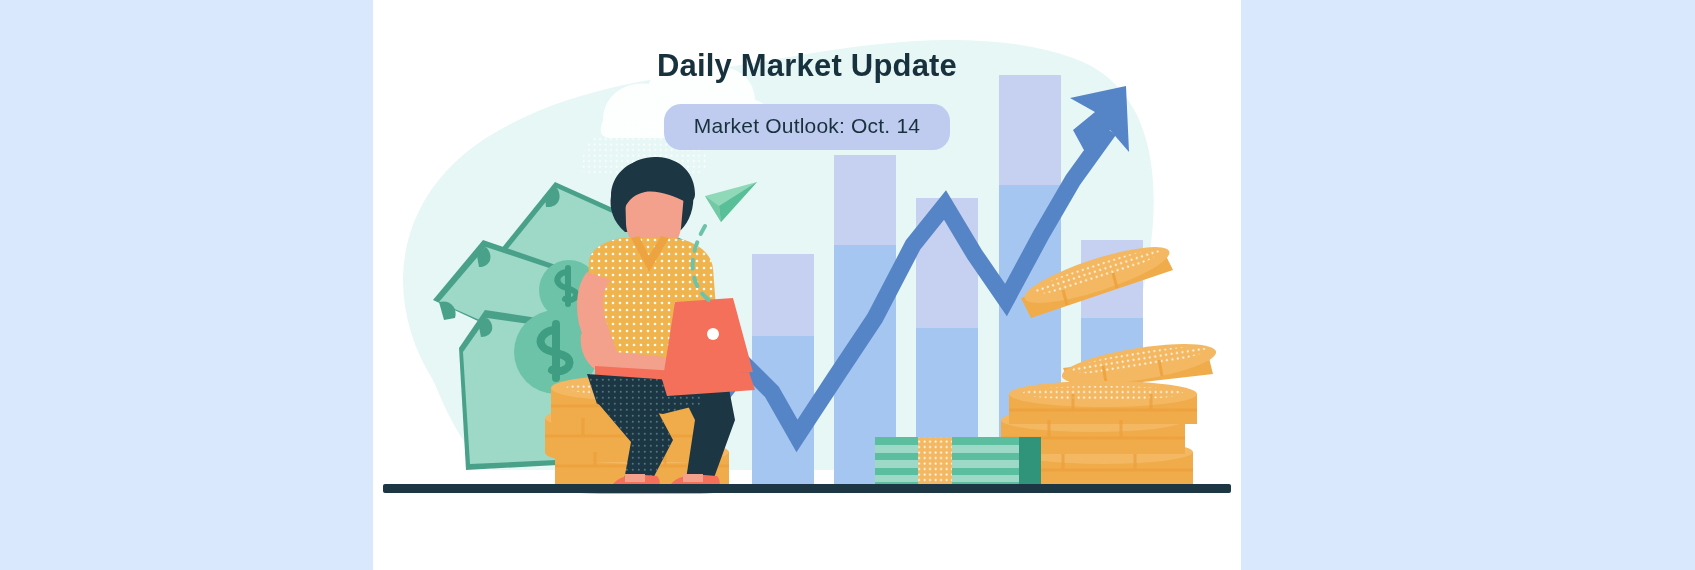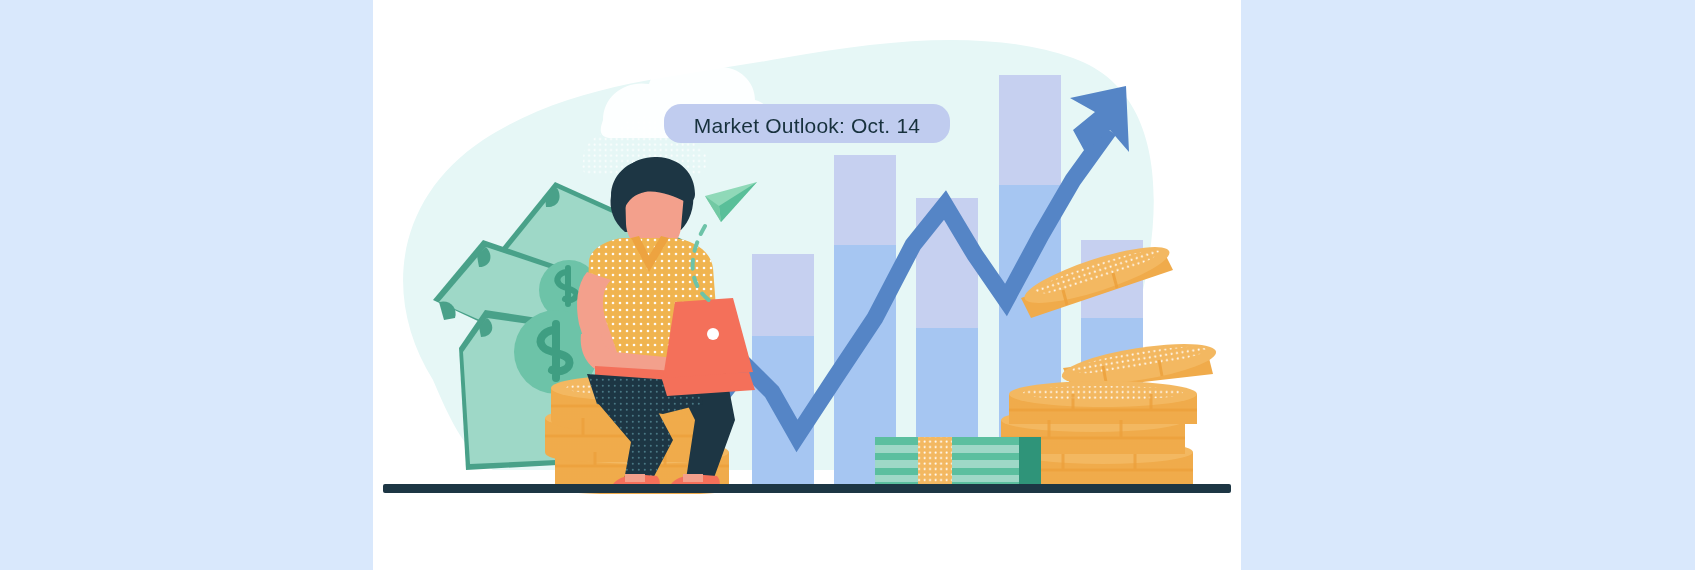--- a/index.html
+++ b/index.html
@@ -64,21 +64,21 @@
     text-align: center;
     z-index: 40;
   }
   .badge {
     display: inline-block;
     background: #c0ccef;
     color: #17313d;
     font-size: 21px;
     font-weight: 400;
     letter-spacing: 0.2px;
-    padding: 10px 30px 5px 30px;
+    padding: 10px 30px 12px 30px;
     border-radius: 17px;
     white-space: nowrap;
   }
 </style>
 </head>
 <body>
 
 <div id="stage">
 
   <div class="page-bg"></div>
@@ -339,20 +339,21 @@
             <rect x="545" y="437" width="34" height="51" fill="#f3b861"></rect>
             <rect x="545" y="437" width="34" height="51" fill="url(#dotsWhiteSm)" opacity="0.95"></rect>
             <rect x="646" y="437" width="22" height="51" fill="#2f9479"></rect>
           </g>
 
           <rect x="10" y="484" width="848" height="9" rx="2" fill="#1d3644"></rect>
 
         </g>
       </svg>
 
+      <div class="banner-title">Daily Market Update</div>
 
       <div class="badge-wrap">
         <span class="badge">Market Outlook: Oct. 14</span>
       </div>
 
     </div>
   </div>
 
 </div>
 

